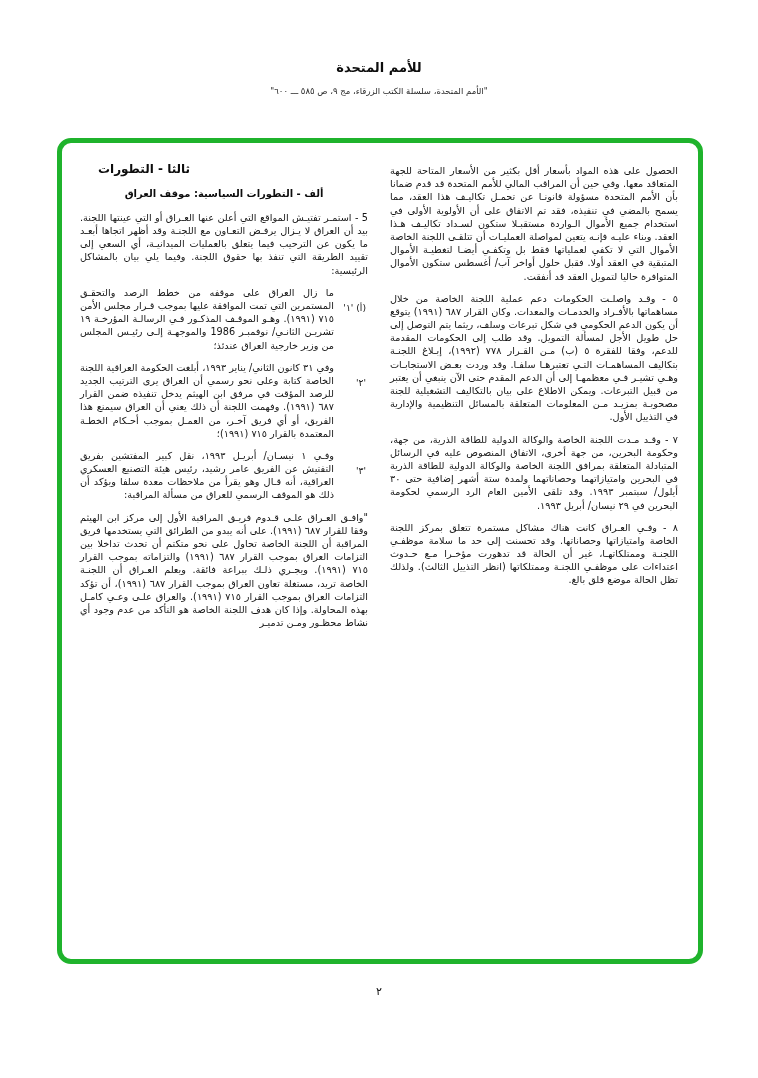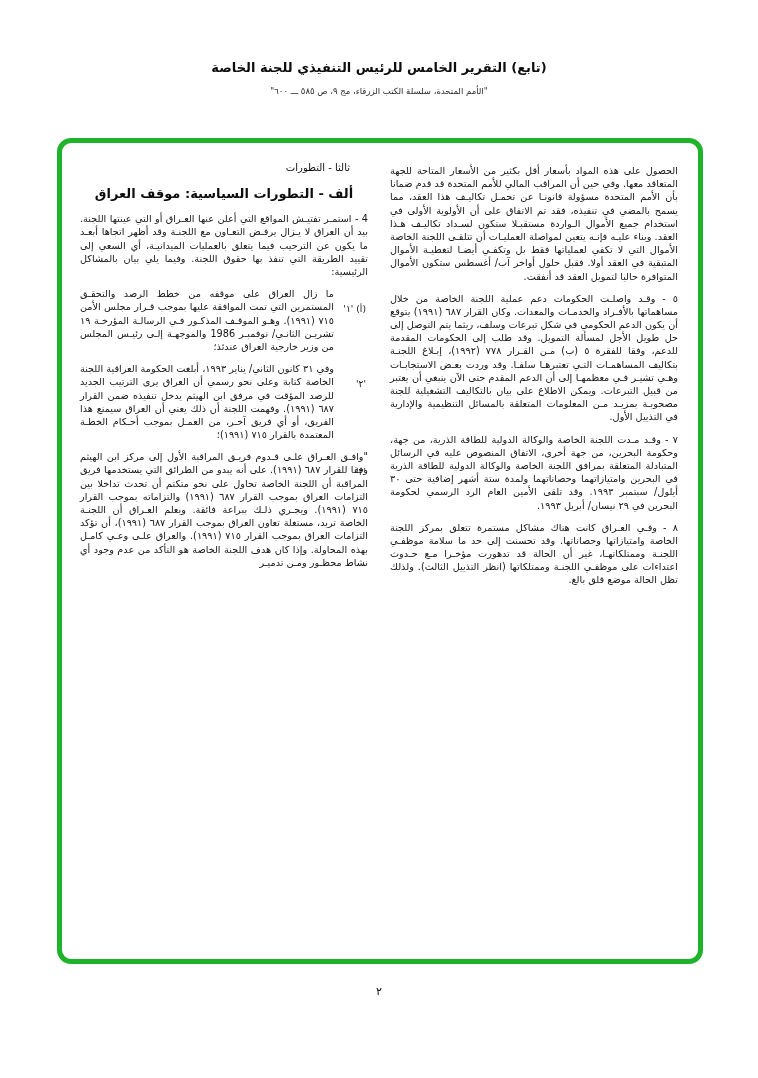--- a/index.html
+++ b/index.html
@@ -19,72 +19,73 @@
     padding:14px 20px 10px 18px; overflow:hidden; background:#ffffff;
   }
   .cols { display:flex; gap:22px; direction:rtl; height:100%; }
   .col {
     flex:1 1 0; min-width:0;
     font-size:9.7px; line-height:1.36; text-align:justify; text-justify:inter-word;
     color:#141414;
   }
   .col p { margin:7px 0 9px 0; }
   .sec-heading {
-    font-size:10px; font-weight:normal; text-align:right;
+    font-size:12px; font-weight:bold; text-align:left;
     margin:4px 18px 10px 18px; color:#0d0d0d;
   }
   .sub-heading {
-    font-size:13px; font-weight:bold; text-align:center;
+    font-size:10px; font-weight:bold; text-align:center;
     margin:8px 0 10px 0; color:#0d0d0d;
   }
   .list-item { position:relative; padding-right:34px; margin:0 0 9px 0; }
   .list-item .marker { position:absolute; right:2px; top:16px; font-size:9.2px; white-space:nowrap; }
   .quote-block { margin:0 10px 9px 2px; }
   .page-number {
     position:absolute; top:985px; left:0; right:0; text-align:center;
     font-size:11px; color:#0d0d0d;
   }
 </style>
 </head>
 <body>
 
 <div class="page">
 
   <header class="doc-header" dir="rtl">
-    <div class="title-line">(تابع) التقرير الخامس للرئيس التنفيذي للجنة الخاصة</div>
+    <div class="title-line">للأمم المتحدة</div>
     <div class="source-note">"الأمم المتحدة، سلسلة الكتب الزرقاء، مج ٩، ص ٥٨٥ ـــ ٦٠٠"</div>
   </header>
 
   <div class="green-box">
     <div class="cols">
 
       <section class="col" dir="rtl">
         <p>الحصول على هذه المواد بأسعار أقل بكثير من الأسعار المتاحة للجهة المتعاقد معها. وفي حين أن المراقب المالي للأمم المتحدة قد قدم ضمانا بأن الأمم المتحدة مسؤولة قانونـا عن تحمـل تكاليـف هذا العقد، مما يسمح بالمضي في تنفيذه، فقد تم الاتفاق على أن الأولوية الأولى في استخدام جميع الأموال الـواردة مستقبـلا ستكون لسـداد تكاليـف هـذا العقد. وبناء عليـه فإنـه يتعين لمواصلة العمليـات أن تتلقـى اللجنة الخاصة الأموال التي لا تكفي لعملياتها فقط بل وتكفـي أيضـا لتغطيـة الأموال المتبقية في العقد أولا. فقبل حلول أواخر آب/ أغسطس ستكون الأموال المتوافرة حاليا لتمويل العقد قد أنفقت.</p>
         <p>٥ - وقـد واصلـت الحكومات دعم عملية اللجنة الخاصة من خلال مساهماتها بالأفـراد والخدمـات والمعدات. وكان القرار ٦٨٧ (١٩٩١) يتوقع أن يكون الدعم الحكومي في شكل تبرعات وسلف، ريثما يتم التوصل إلى حل طويل الأجل لمسألة التمويل. وقد طلب إلى الحكومات المقدمة للدعم، وفقا للفقرة ٥ (ب) مـن القـرار ٧٧٨ (١٩٩٢)، إبـلاغ اللجنـة بتكاليف المساهمـات التـي تعتبرهـا سلفـا. وقد وردت بعـض الاستجابـات وهـي تشيـر فـي معظمهـا إلى أن الدعم المقدم حتى الآن ينبغي أن يعتبر من قبيل التبرعات. ويمكن الاطلاع على بيان بالتكاليف التشغيلية للجنة مصحوبـة بمزيـد مـن المعلومات المتعلقة بالمسائل التنظيمية والإدارية في التذييل الأول.</p>
         <p>٧ - وقـد مـدت اللجنة الخاصة والوكالة الدولية للطاقة الذرية، من جهة، وحكومة البحرين، من جهة أخرى، الاتفاق المنصوص عليه في الرسائل المتبادلة المتعلقة بمرافق اللجنة الخاصة والوكالة الدولية للطاقة الذرية في البحرين وامتيازاتهما وحصاناتهما ولمدة ستة أشهر إضافية حتى ٣٠ أيلول/ سبتمبر ١٩٩٣. وقد تلقى الأمين العام الرد الرسمي لحكومة البحرين في ٢٩ نيسان/ أبريل ١٩٩٣.</p>
         <p>٨ - وفـي العـراق كانت هناك مشاكل مستمرة تتعلق بمركز اللجنة الخاصة وامتيازاتها وحصاناتها. وقد تحسنت إلى حد ما سلامة موظفـي اللجنـة وممتلكاتهـا، غير أن الحالة قد تدهورت مؤخـرا مـع حـدوث اعتداءات على موظفـي اللجنـة وممتلكاتها (انظر التذييل الثالث). ولذلك تظل الحالة موضع قلق بالغ.</p>
       </section>
 
       <section class="col" dir="rtl">
         <div class="sec-heading">ثالثا - التطورات</div>
         <div class="sub-heading">ألف - التطورات السياسية: موقف العراق</div>
-        <p>4 - استمـر تفتيـش المواقع التي أعلن عنها العـراق أو التي عينتها اللجنة. بيد أن العراق لا يـزال يرفـض التعـاون مع اللجنـة وقد أظهر اتجاها أبعـد ما يكون عن الترحيب فيما يتعلق بالعمليات الميدانيـة، أي السعي إلى تقييد الطريقة التي تنفذ بها حقوق اللجنة. وفيما يلي بيان بالمشاكل الرئيسية:</p>
+        <p>5 - استمـر تفتيـش المواقع التي أعلن عنها العـراق أو التي عينتها اللجنة. بيد أن العراق لا يـزال يرفـض التعـاون مع اللجنـة وقد أظهر اتجاها أبعـد ما يكون عن الترحيب فيما يتعلق بالعمليات الميدانيـة، أي السعي إلى تقييد الطريقة التي تنفذ بها حقوق اللجنة. وفيما يلي بيان بالمشاكل الرئيسية:</p>
 
         <div class="list-item">
           <span class="marker">(أ) '١'</span>
           <span class="itext">ما زال العراق على موقفه من خطط الرصد والتحقـق المستمرين التي تمت الموافقة عليها بموجب قـرار مجلس الأمن ٧١٥ (١٩٩١). وهـو الموقـف المذكـور فـي الرسالـة المؤرخـة ١٩ تشريـن الثانـي/ نوفمبـر 1986 والموجهـة إلـى رئيـس المجلس من وزير خارجية العراق عندئذ؛</span>
         </div>
 
         <div class="list-item">
           <span class="marker">'٢'</span>
           <span class="itext">وفي ٣١ كانون الثاني/ يناير ١٩٩٣، أبلغت الحكومة العراقية اللجنة الخاصة كتابة وعلى نحو رسمي أن العراق يرى الترتيب الجديد للرصد المؤقت في مرفق ابن الهيثم يدخل تنفيذه ضمن القرار ٦٨٧ (١٩٩١). وفهمت اللجنة أن ذلك يعني أن العراق سيمنع هذا الفريق، أو أي فريق آخـر، من العمـل بموجب أحـكام الخطـة المعتمدة بالقرار ٧١٥ (١٩٩١)؛</span>
         </div>
 
         <div class="list-item">
           <span class="marker">'٣'</span>
+          <span class="itext">وفـي ١ نيسـان/ أبريـل ١٩٩٣، نقل كبير المفتشين بفريق التفتيش عن الفريق عامر رشيد، رئيس هيئة التصنيع العسكري العراقية، أنه قـال وهو يقرأ من ملاحظات معدة سلفا ويؤكد أن ذلك هو الموقف الرسمي للعراق من مسألة المراقبة:</span>
         </div>
 
         <p class="quote-block">"وافـق العـراق علـى قـدوم فريـق المراقبة الأول إلى مركز ابن الهيثم وفقا للقرار ٦٨٧ (١٩٩١). على أنه يبدو من الطرائق التي يستخدمها فريق المراقبة أن اللجنة الخاصة تحاول على نحو متكتم أن تحدث تداخلا بين التزامات العراق بموجب القرار ٦٨٧ (١٩٩١) والتزاماته بموجب القرار ٧١٥ (١٩٩١). ويجـري ذلـك ببراعة فائقة. ويعلم العـراق أن اللجنـة الخاصة تريد، مستغلة تعاون العراق بموجب القرار ٦٨٧ (١٩٩١)، أن تؤكد التزامات العراق بموجب القرار ٧١٥ (١٩٩١). والعراق علـى وعـي كامـل بهذه المحاولة. وإذا كان هدف اللجنة الخاصة هو التأكد من عدم وجود أي نشاط محظـور ومـن تدميـر</p>
       </section>
 
     </div>
   </div>
 
   <div class="page-number">٢</div>
 

